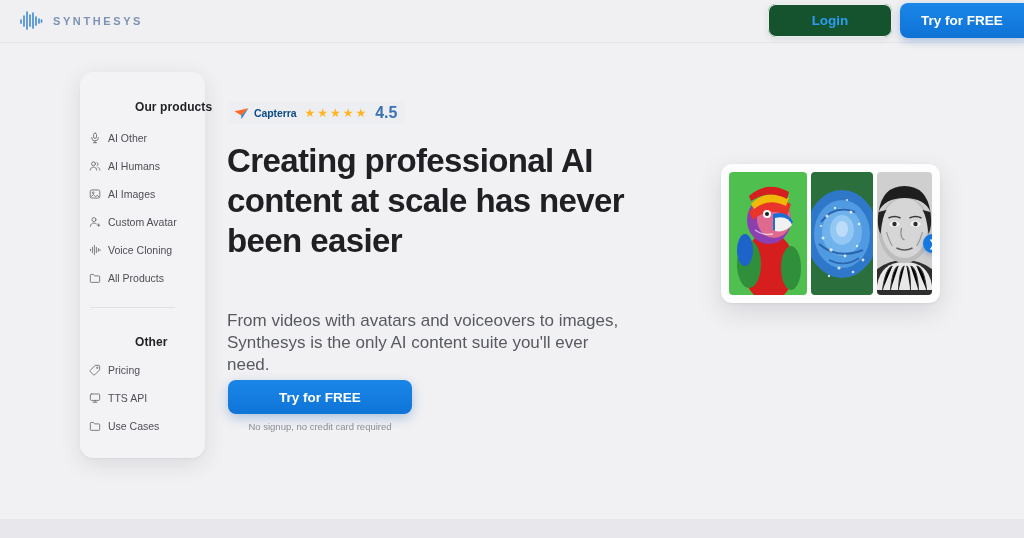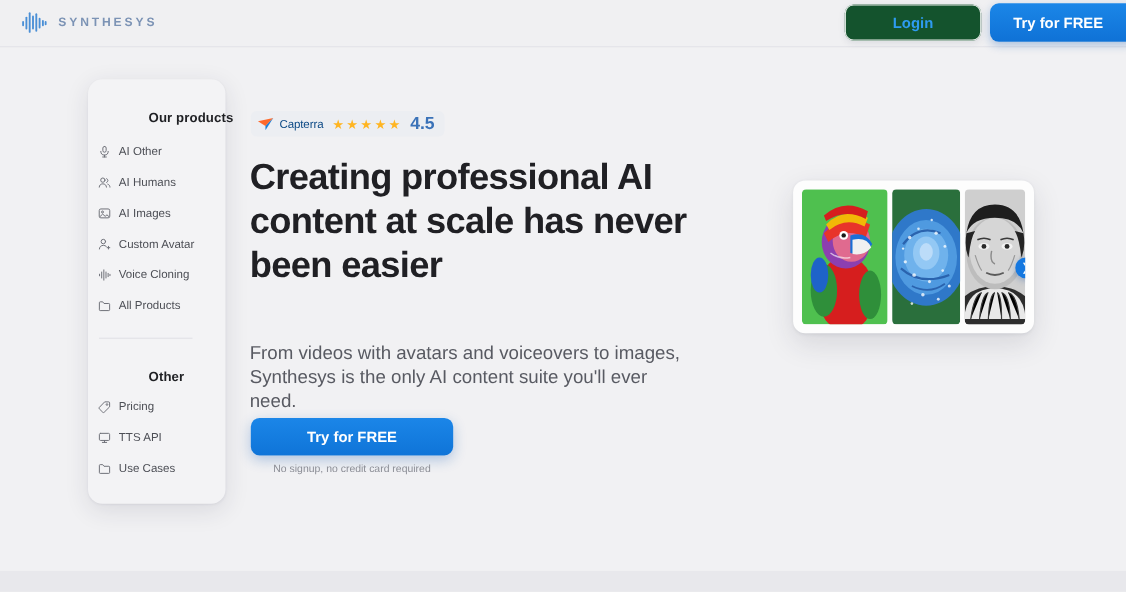--- a/index.html
+++ b/index.html
@@ -75,21 +75,21 @@
   .side-item .ico{ width:12px; height:12px; flex:0 0 12px; display:block; color:#6e7078; }
   .side-item .ico svg{ width:12px; height:12px; display:block; }
 
   
   .capterra{
     position:absolute; left:228px; top:101px; height:23px;
     display:flex; align-items:center; gap:5px;
     background:#eceef2; border-radius:5px; padding:0 9px 0 6px;
   }
   .capterra .cap-logo{ width:15px; height:13px; display:block; }
-  .capterra .cap-name{ font-size:10.5px; font-weight:400; color:#0d4a86; letter-spacing:-.1px; }
+  .capterra .cap-name{ font-size:10.5px; font-weight:700; color:#0d4a86; letter-spacing:-.1px; }
   .capterra .stars{ display:flex; gap:2px; margin-left:3px; }
   .capterra .stars span{ color:#ffb521; font-size:12px; line-height:1; }
   .capterra .score{ font-size:16px; font-weight:600; color:#3a72b8; margin-left:4px; }
 
   .headline{
     position:absolute; left:227px; top:141px; width:420px;
     font-size:33px; line-height:40px; font-weight:700;
     color:#202024; letter-spacing:-.6px;
   }
   .subtext{

